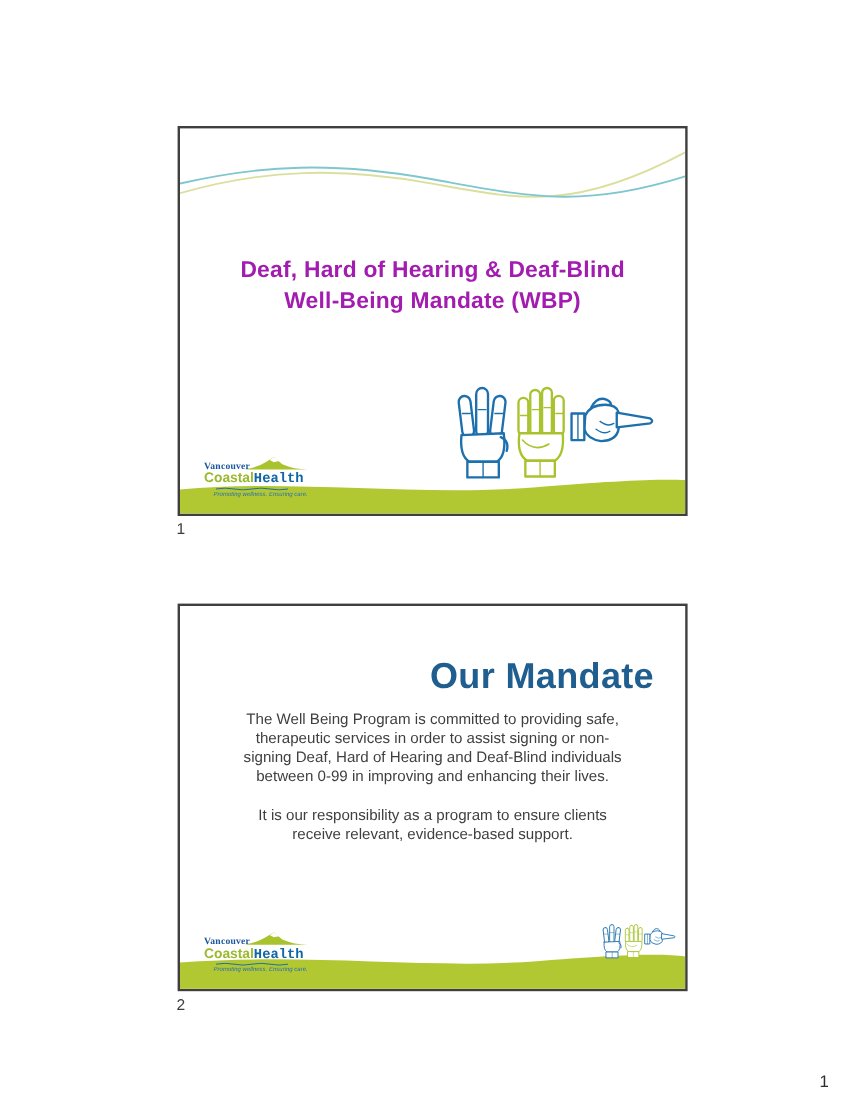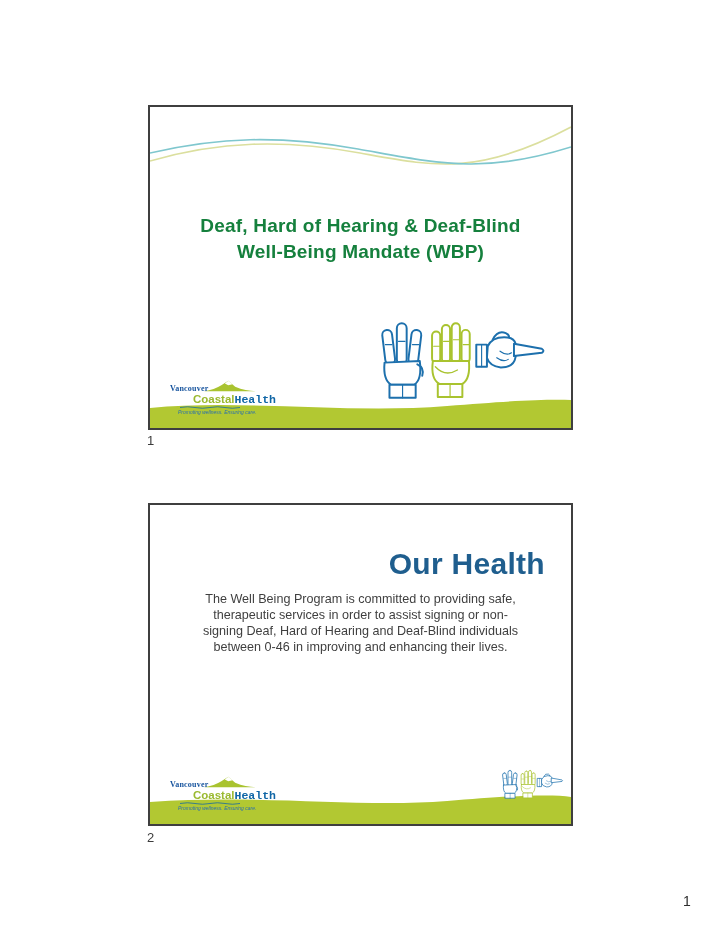--- a/index.html
+++ b/index.html
@@ -20,35 +20,35 @@
     overflow:hidden;
   }
   #slide1 { top:105px; height:325px; }
   #slide2 { top:503px; height:323px; }
 
   
   .waves { position:absolute; top:8px; left:0; width:100%; height:66px; }
   .s1-title {
     position:absolute; top:106px; left:0; width:100%;
     text-align:center;
-    color:#15803d; font-weight:bold;
+    color:#a21caf; font-weight:bold;
     font-size:19px; line-height:26px;
     letter-spacing:0.2px;
   }
   .hands-large { position:absolute; left:228px; top:213px; width:172px; height:82px; }
 
   
   .swoosh { position:absolute; bottom:-1px; left:0; width:100%; height:34px; z-index:1; }
 
   
   .logo { position:absolute; left:20px; bottom:13px; width:92px; z-index:3; line-height:1; }
   .logo-mountain { position:absolute; left:34px; top:-6px; width:52px; height:14px; }
   .logo-line1 { font-size:8px; font-weight:bold; color:#17549e; letter-spacing:0.2px; position:relative; z-index:2;font-family:Liberation Serif, serif;}
   .logo-line2 { font-size:11.5px; font-weight:bold; margin-top:1px; position:relative; z-index:2; }
-  .logo-line2 .coastal { color:#9ab92f;margin-left:23px; }
+  .logo-line2 .coastal { color:#9ab92f; }
   .logo-line2 .health  { color:#1066a6;font-family:Liberation Mono, monospace; }
   .logo-wave { display:block; width:80px; height:3px; margin-top:1px; }
   .logo-tagline { font-size:5px; font-style:italic; color:#2a6fae; margin-top:1px; margin-left:8px; white-space:nowrap; }
 
   
   .s2-title {
     position:absolute; top:42px; right:26px;
     color:#1f5e8e; font-weight:bold; font-size:30px; letter-spacing:0.3px;
   }
   .s2-body {
@@ -143,24 +143,25 @@
 
     <svg class="swoosh" viewBox="0 0 425 34" preserveAspectRatio="none">
       <path d="M0,13 C90,4 200,19 300,11 C360,6 400,4 425,5 L425,34 L0,34 Z" fill="#b2c832"></path>
     </svg>
   </div>
 
   <div class="slide-num" id="slide-num-1">1</div>
 
   <div class="slide" id="slide2">
 
-    <div class="s2-title">Our Health</div>
+    <div class="s2-title">Our Mandate</div>
 
     <div class="s2-body">
-      <p>The Well Being Program is committed to providing safe, therapeutic services in order to assist signing or non-signing Deaf, Hard of Hearing and Deaf-Blind individuals between 0-46 in improving and enhancing their lives.</p>
+      <p>The Well Being Program is committed to providing safe, therapeutic services in order to assist signing or non-signing Deaf, Hard of Hearing and Deaf-Blind individuals between 0-99 in improving and enhancing their lives.</p>
+      <p>It is our responsibility as a program to ensure clients receive relevant, evidence-based support.</p>
     </div>
 
     <div class="logo">
       <svg class="logo-mountain" viewBox="0 0 60 14">
         <path d="M0,13 Q12,11 20,6 L28,1 L36,8 Q48,13 60,13 Z" fill="#a9c32f"></path>
         <path d="M24,4 L28,1 L33,5 L28,6 Z" fill="#ffffff"></path>
       </svg>
       <div class="logo-line1">Vancouver</div>
       <div class="logo-line2"><span class="coastal">Coastal</span><span class="health">Health</span></div>
       <svg class="logo-wave" viewBox="0 0 80 4">

